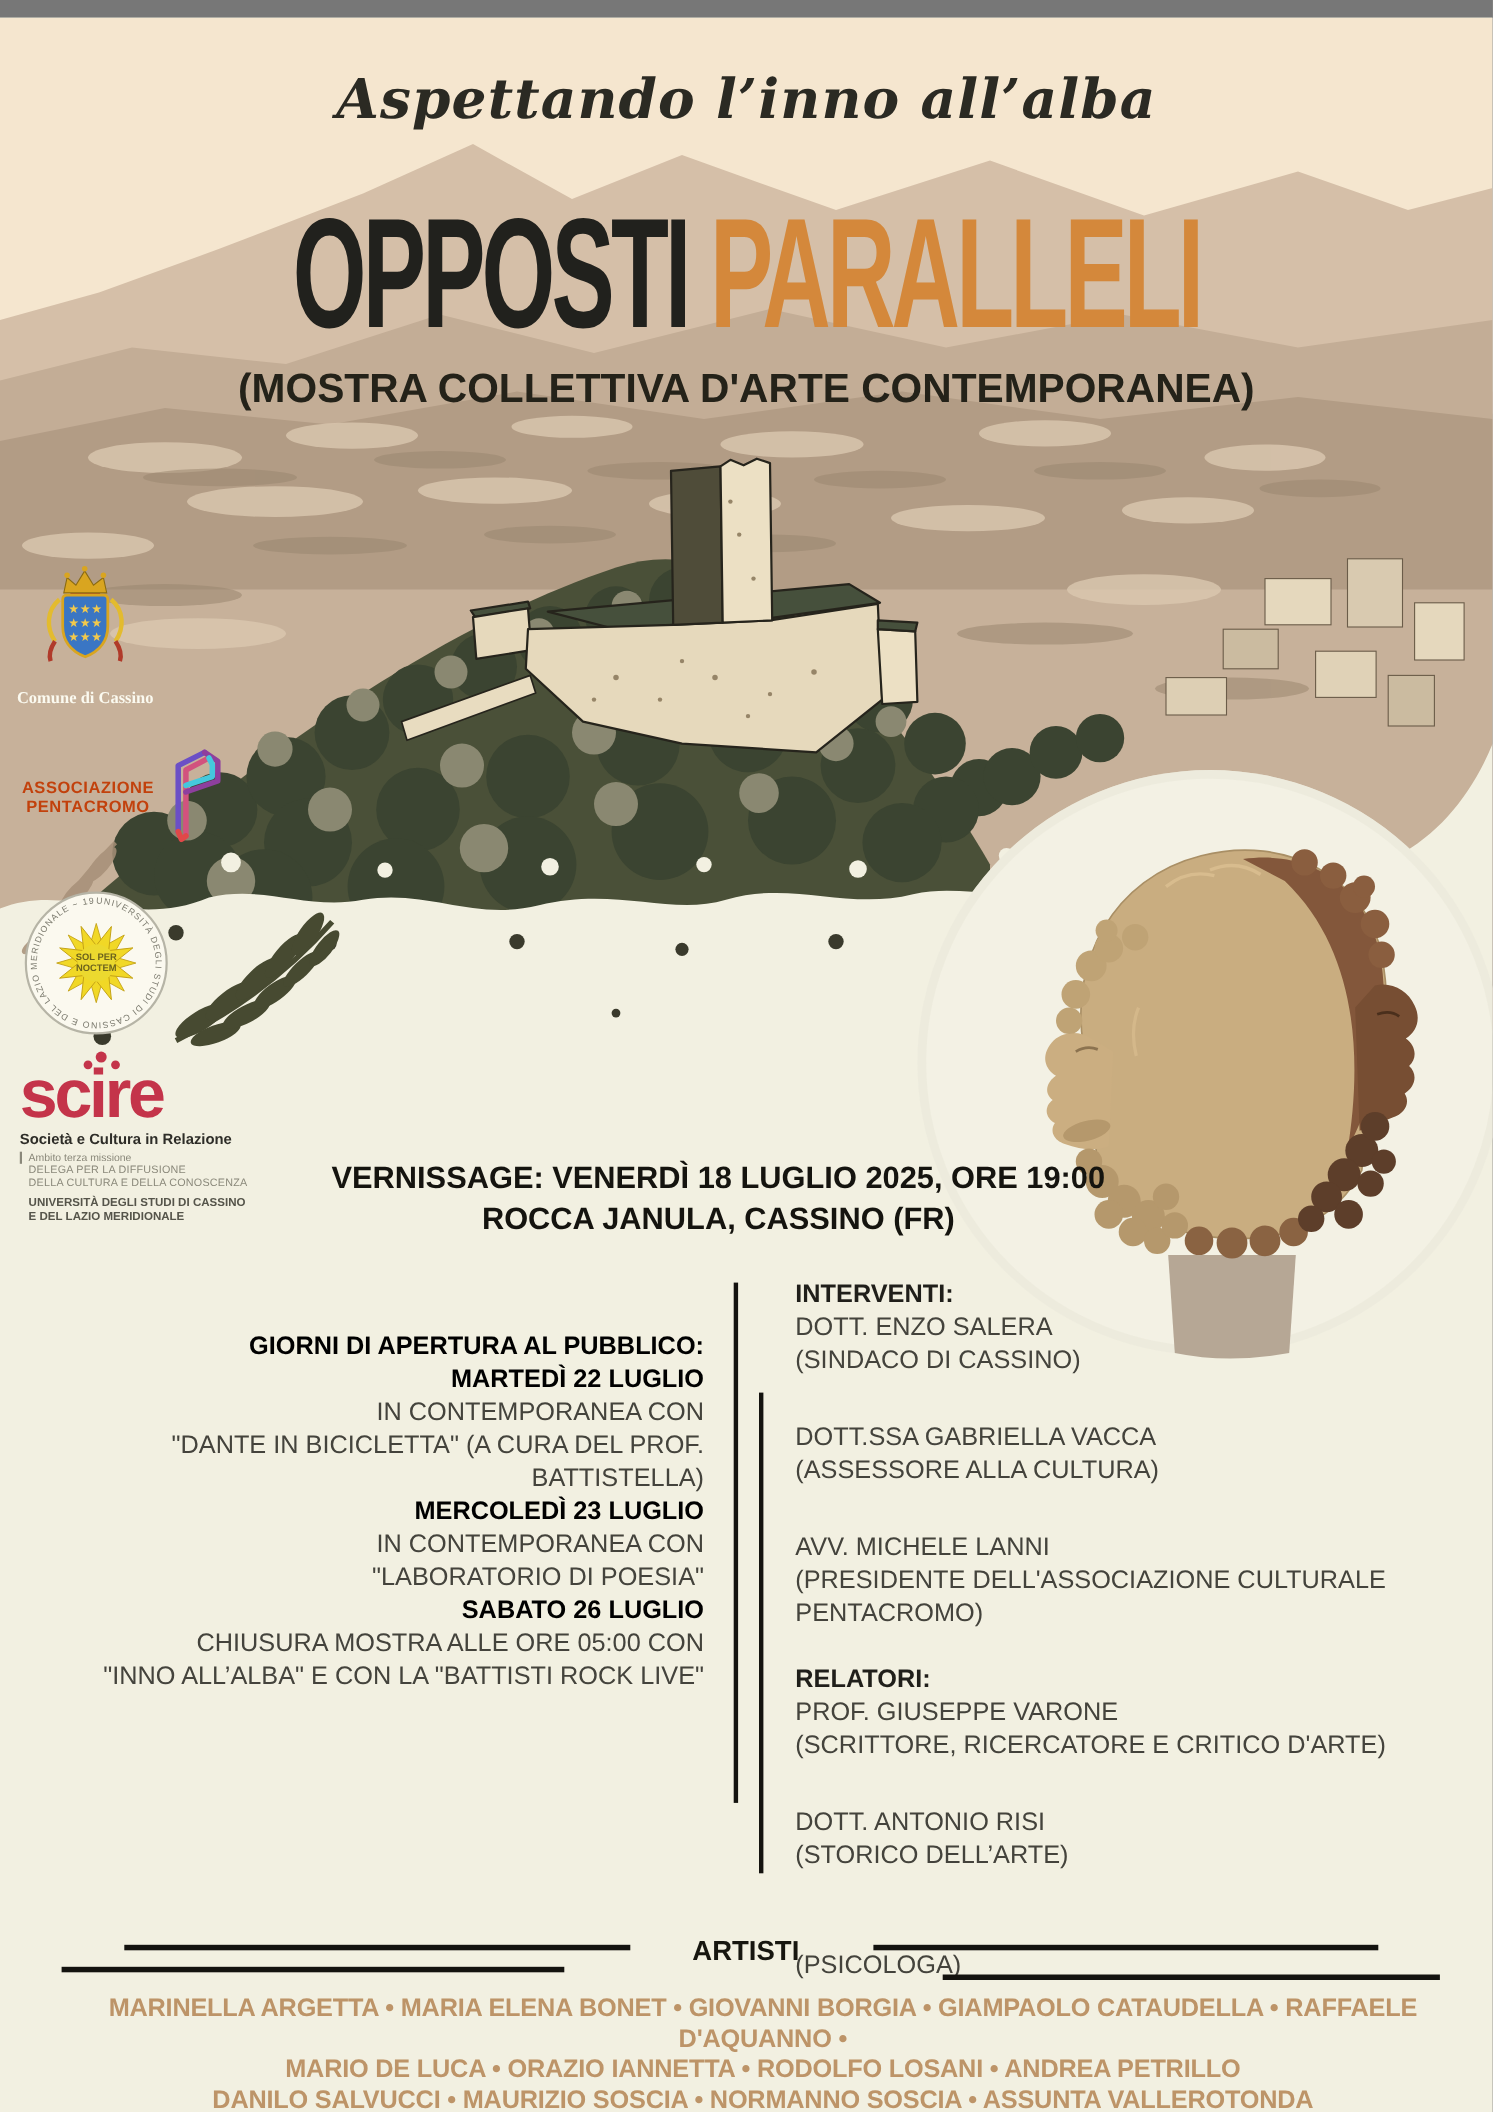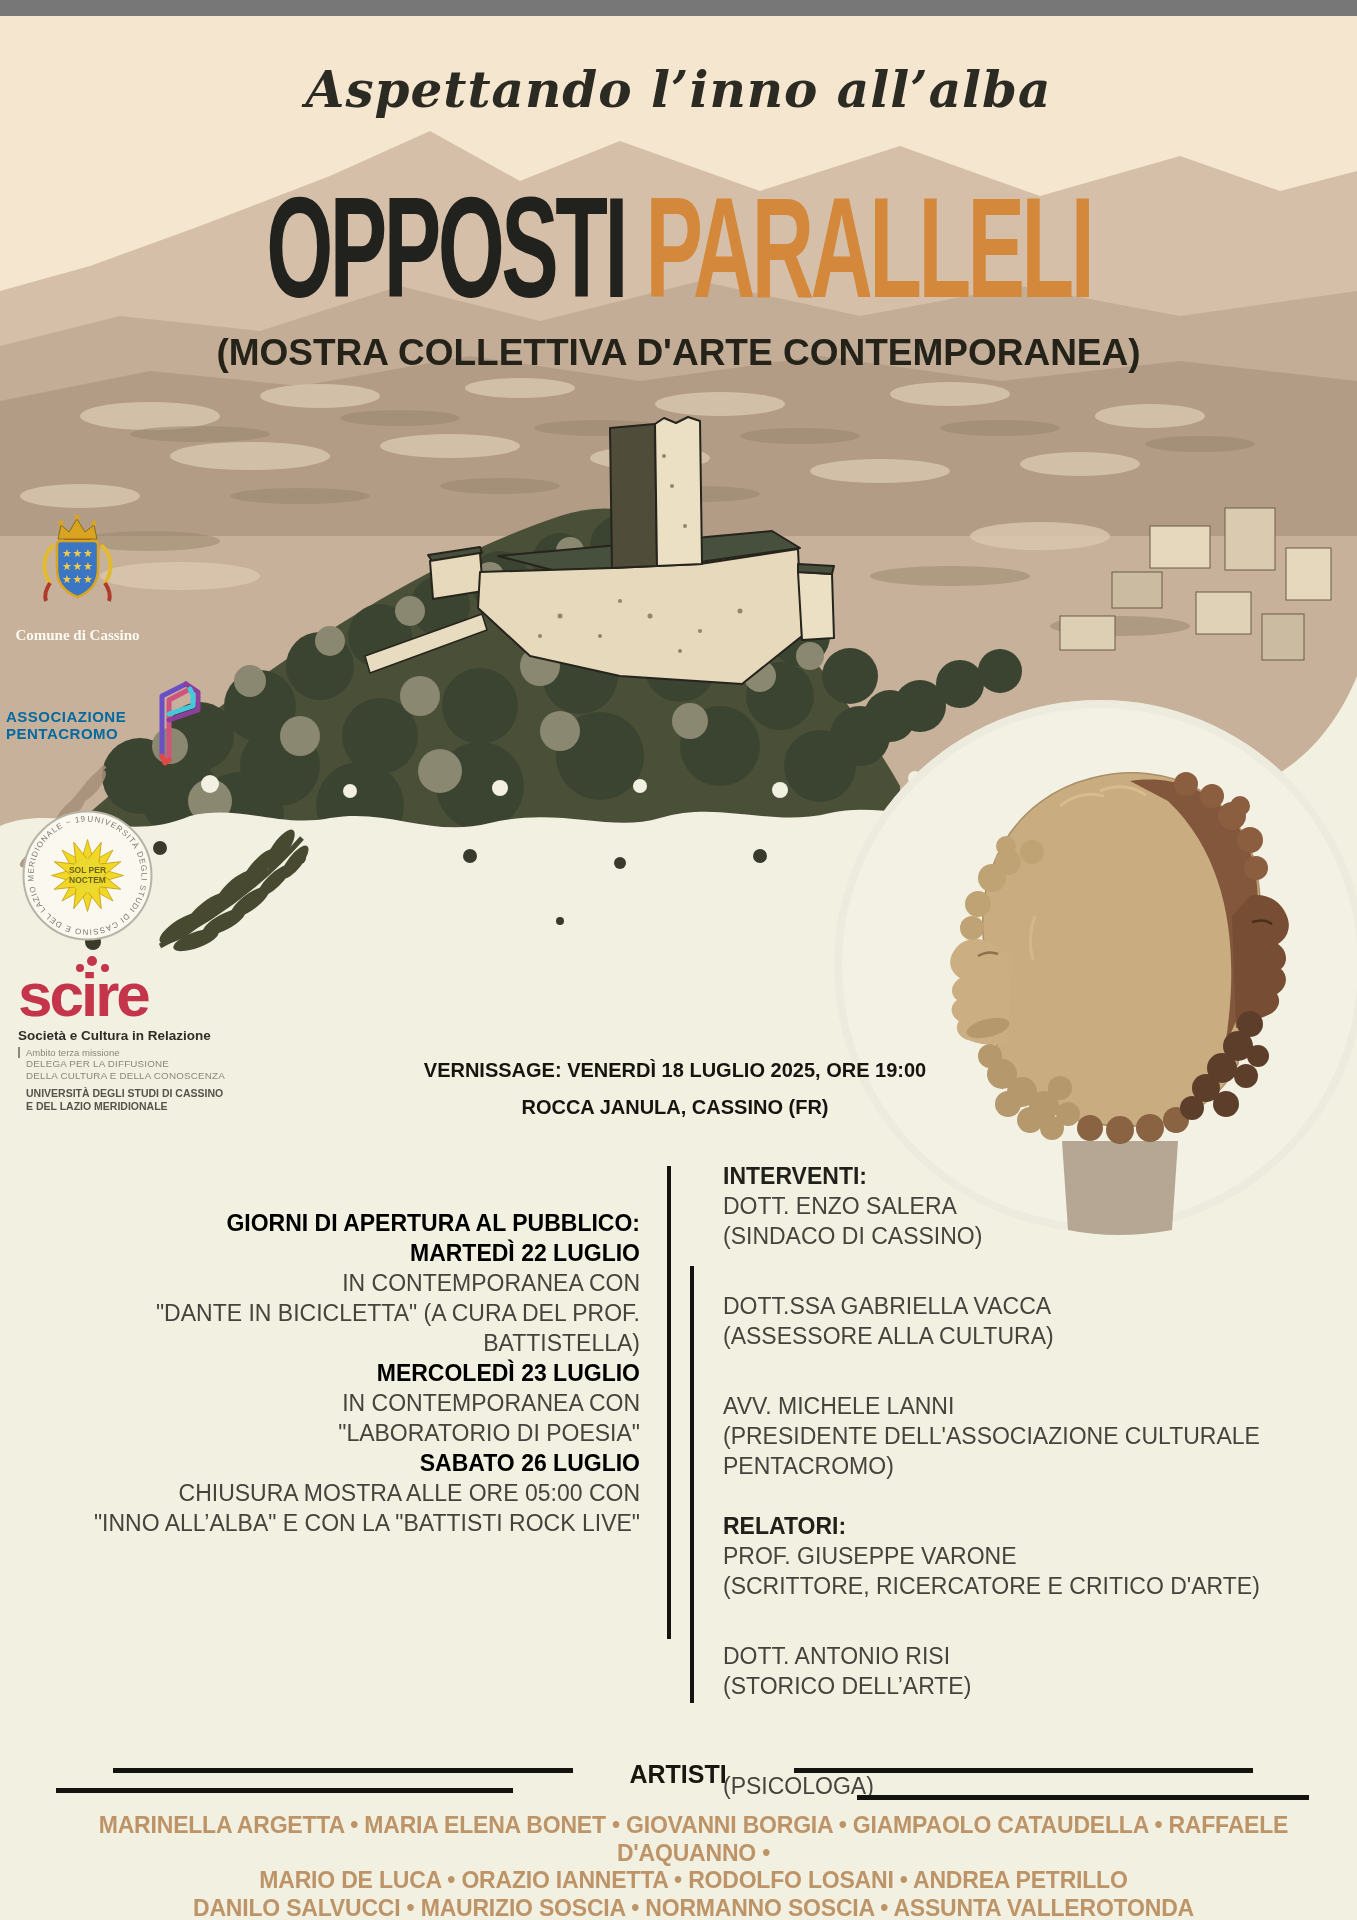--- a/index.html
+++ b/index.html
@@ -12,31 +12,31 @@
   .script-title{left:0;top:44px;width:100%;text-align:center;
     font-family:"DejaVu Serif",serif;font-style:italic;font-weight:700;
     font-size:50px;color:#2b2a23;letter-spacing:1px;}
   .main-title{left:0;top:142px;width:100%;height:180px;display:flex;align-items:center;justify-content:center;}
   .main-title .stretch{display:inline-block;transform:scale(0.88,1.45);white-space:nowrap;
     font-weight:800;font-size:98px;letter-spacing:-4px;color:#21211d;}
   .title-orange{color:#d4883b;}
   .subtitle{left:0;top:316px;width:100%;text-align:center;font-size:37px;font-weight:800;color:#242219;letter-spacing:0;}
   
   .comune-label{left:5px;top:611px;width:145px;text-align:center;color:#fbfaf0;font-size:15px;font-weight:700;font-family:Liberation Serif, serif;}
-  .pentacromo-label{left:6px;top:692px;width:148px;text-align:left;color:#0369a1;font-size:15px;font-weight:700;line-height:17px;letter-spacing:.5px;}
+  .pentacromo-label{left:6px;top:692px;width:148px;text-align:center;color:#c2410c;font-size:15px;font-weight:700;line-height:17px;letter-spacing:.5px;}
   
   .scire{left:18px;top:948px;width:230px;}
   .scire-word{position:relative;font-size:62px;font-weight:700;color:#c4344a;letter-spacing:-3px;line-height:62px;}
   .scire-dot{position:absolute;background:#c4344a;border-radius:50%;}
   .scire-tag{font-size:13.5px;font-weight:700;color:#2e2d28;margin-top:2px;}
   .scire-mission{border-left:2px solid #8a887a;padding-left:6px;font-size:9.5px;color:#8a887a;margin-top:4px;}
   .scire-delega{padding-left:8px;font-size:9.8px;color:#8a887a;letter-spacing:.2px;line-height:12px;}
   .scire-univ{padding-left:8px;font-size:10.5px;font-weight:700;color:#55544a;line-height:13px;margin-top:5px;}
   
-  .vernissage{left:180px;top:1036px;width:990px;text-align:center;font-size:20px;font-weight:800;color:#15140f;line-height:37px;}
+  .vernissage{left:158px;top:1036px;width:990px;text-align:center;font-size:28px;font-weight:800;color:#15140f;line-height:37px;}
   .schedule{left:80px;top:1192px;width:560px;text-align:right;font-size:23px;line-height:30px;color:#44433c;}
   .schedule .b{font-weight:800;color:#000000;}
   .schedule p{margin:0;}
   .mt1{margin-top:34px;} .mt2{margin-top:12px;}
   .speakers{left:723px;top:1145px;width:560px;font-size:23px;line-height:30px;color:#44433c;}
   .speakers .b{font-weight:800;color:#201f1a;}
   .speakers p{margin:0 0 40px 0;}
   .speakers p.h{margin:0;}
   .speakers p.last{margin-bottom:0;}
   

